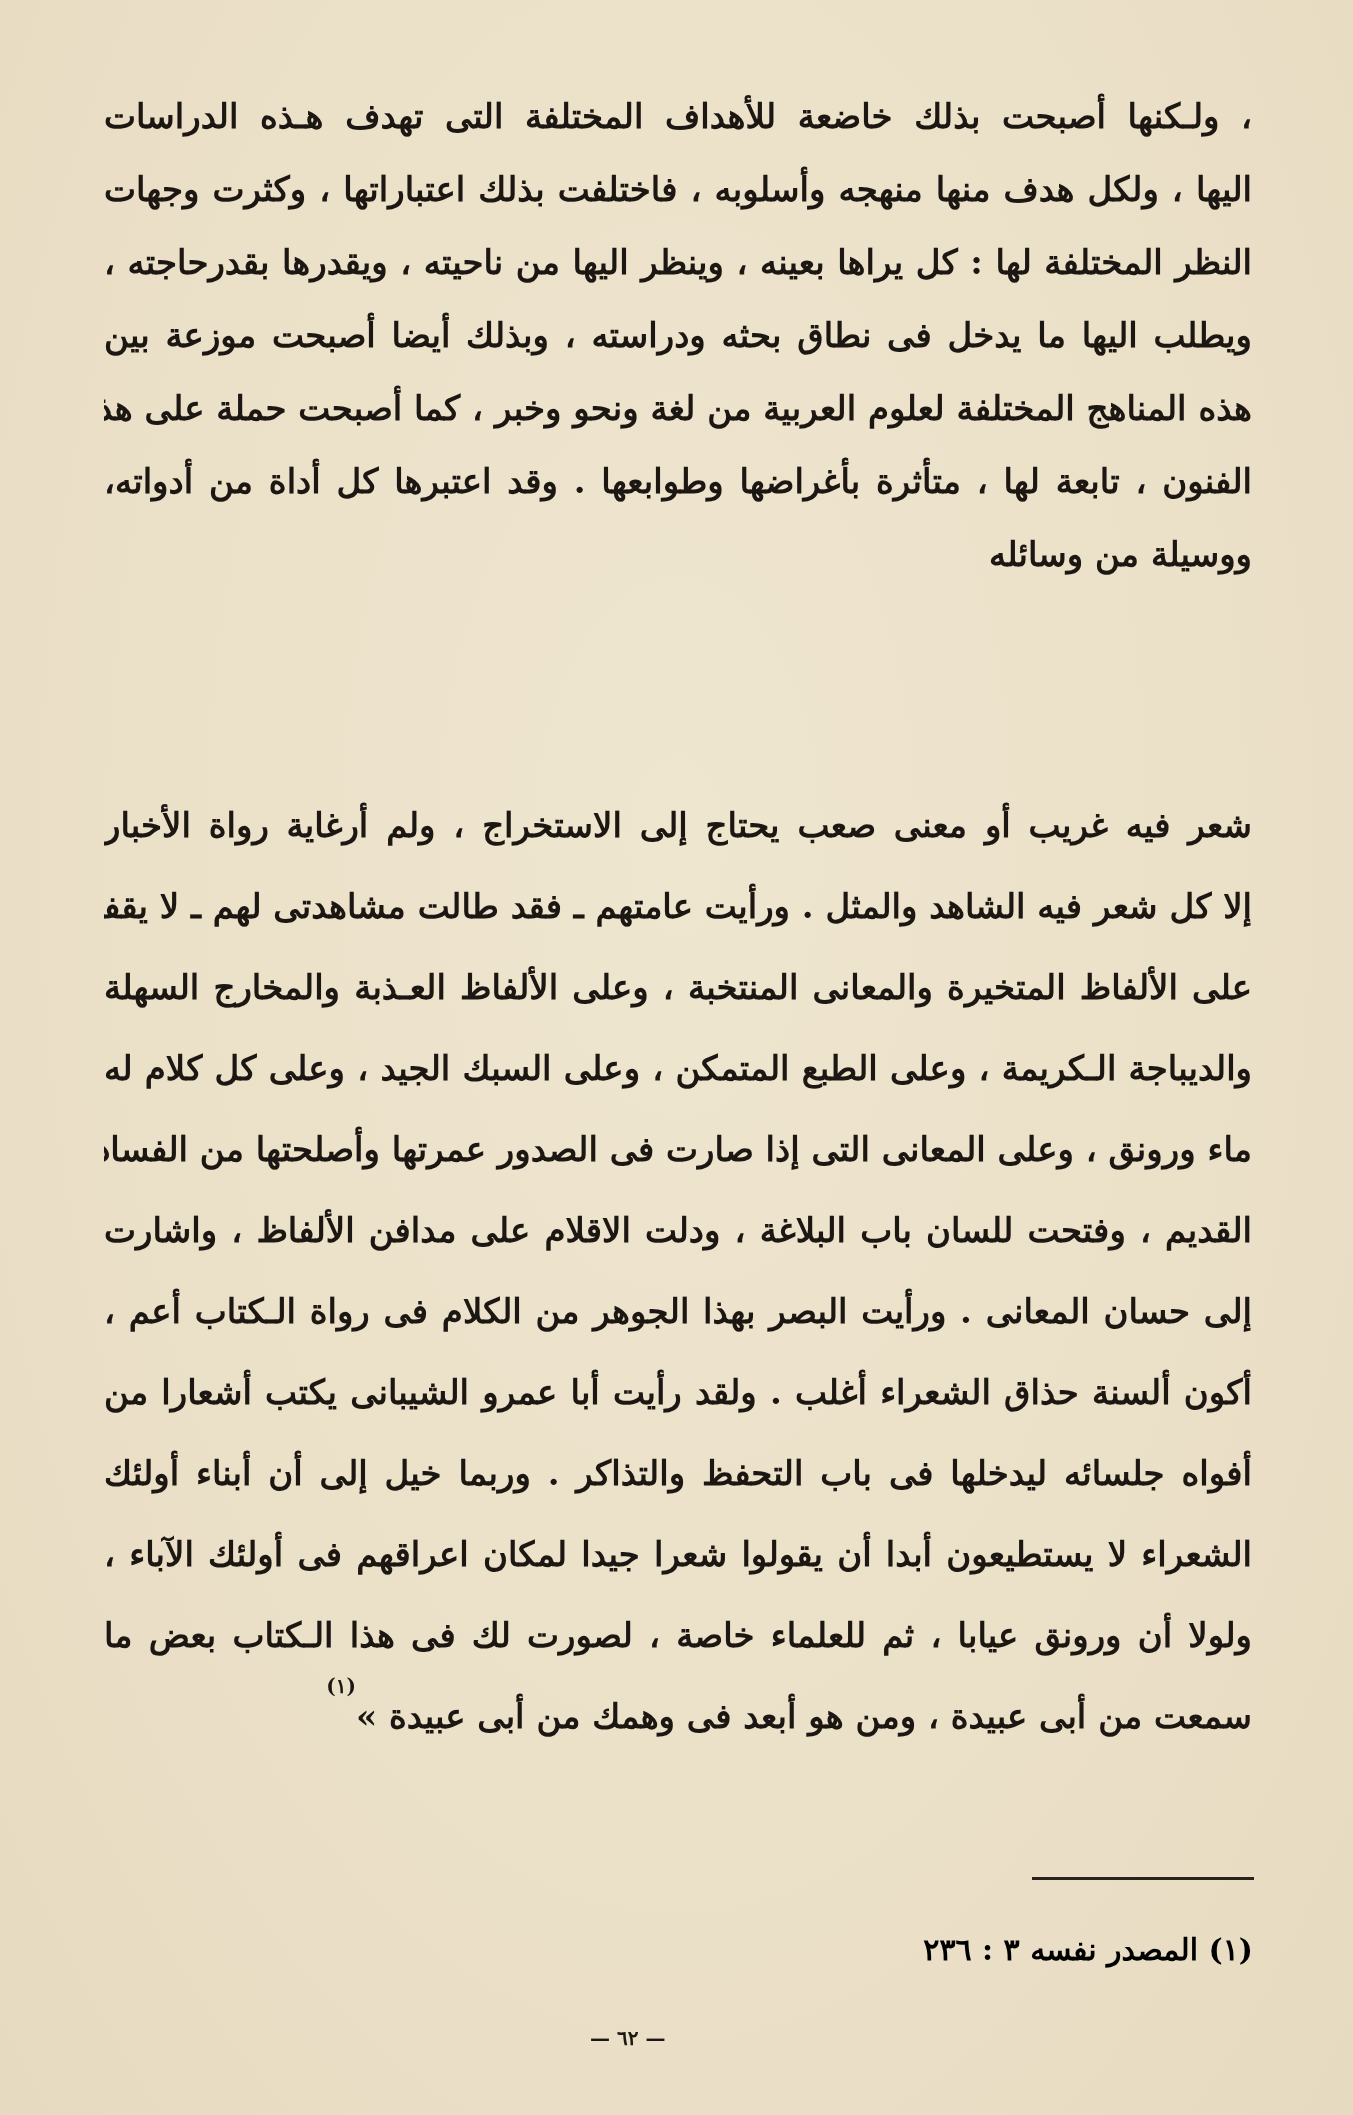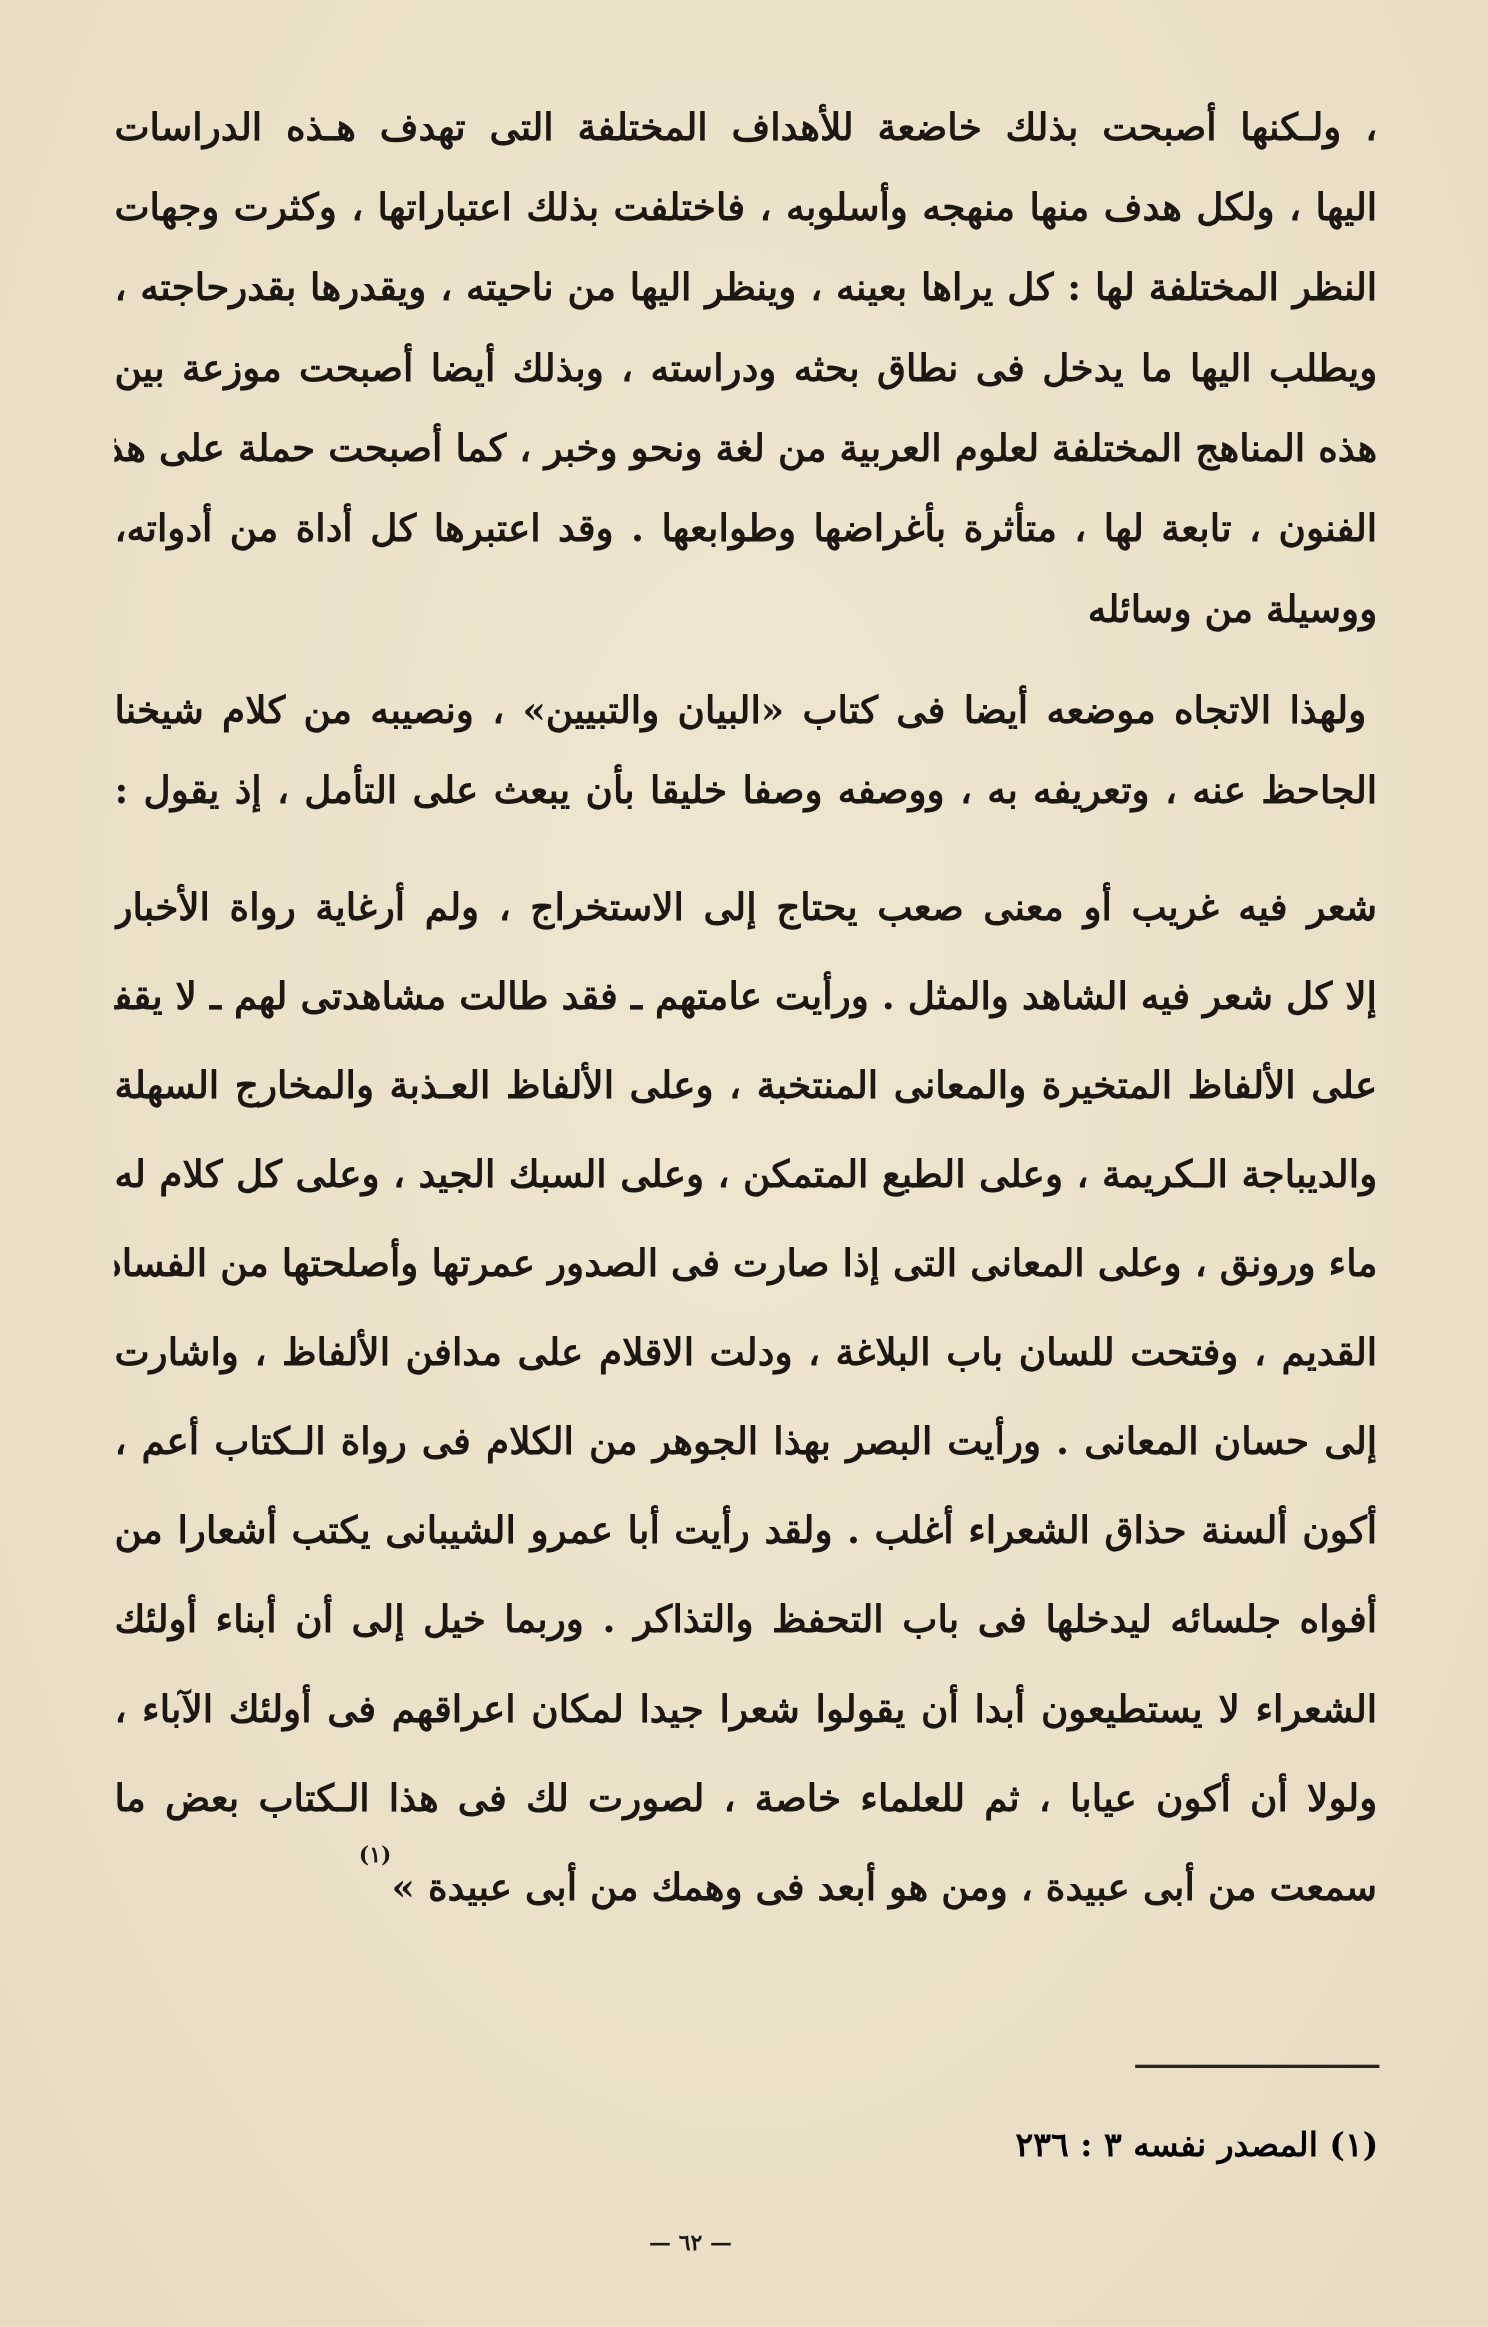--- a/index.html
+++ b/index.html
@@ -87,36 +87,32 @@
   <p class="para" id="p1">
     <span class="line">، ولـكنها أصبحت بذلك خاضعة للأهداف المختلفة التى تهدف هـذه الدراسات</span>
     <span class="line">اليها ، ولكل هدف منها منهجه وأسلوبه ، فاختلفت بذلك اعتباراتها ، وكثرت وجهات</span>
     <span class="line">النظر المختلفة لها : كل يراها بعينه ، وينظر اليها من ناحيته ، ويقدرها بقدرحاجته ،</span>
     <span class="line">ويطلب اليها ما يدخل فى نطاق بحثه ودراسته ، وبذلك أيضا أصبحت موزعة بين</span>
     <span class="line">هذه المناهج المختلفة لعلوم العربية من لغة ونحو وخبر ، كما أصبحت حملة على هذه</span>
     <span class="line">الفنون ، تابعة لها ، متأثرة بأغراضها وطوابعها . وقد اعتبرها كل أداة من أدواته،</span>
     <span class="line last">ووسيلة من وسائله</span>
   </p>
 
-  <p class="para" id="p2">
-    <span class="line indent">ولهذا الاتجاه موضعه أيضا فى كتاب «البيان والتبيين» ، ونصيبه من كلام شيخنا</span>
-    <span class="line">الجاحظ عنه ، وتعريفه به ، ووصفه وصفا خليقا بأن يبعث على التأمل ، إذ يقول :</span>
-  </p>
 
   <p class="para" id="p3">
     <span class="line">شعر فيه غريب أو معنى صعب يحتاج إلى الاستخراج ، ولم أرغاية رواة الأخبار</span>
     <span class="line">إلا كل شعر فيه الشاهد والمثل . ورأيت عامتهم ـ فقد طالت مشاهدتى لهم ـ لا يقفون</span>
     <span class="line">على الألفاظ المتخيرة والمعانى المنتخبة ، وعلى الألفاظ العـذبة والمخارج السهلة</span>
     <span class="line">والديباجة الـكريمة ، وعلى الطبع المتمكن ، وعلى السبك الجيد ، وعلى كل كلام له</span>
     <span class="line">ماء ورونق ، وعلى المعانى التى إذا صارت فى الصدور عمرتها وأصلحتها من الفساد</span>
     <span class="line">القديم ، وفتحت للسان باب البلاغة ، ودلت الاقلام على مدافن الألفاظ ، واشارت</span>
     <span class="line">إلى حسان المعانى . ورأيت البصر بهذا الجوهر من الكلام فى رواة الـكتاب أعم ،</span>
     <span class="line">أكون ألسنة حذاق الشعراء أغلب . ولقد رأيت أبا عمرو الشيبانى يكتب أشعارا من</span>
     <span class="line">أفواه جلسائه ليدخلها فى باب التحفظ والتذاكر . وربما خيل إلى أن أبناء أولئك</span>
     <span class="line">الشعراء لا يستطيعون أبدا أن يقولوا شعرا جيدا لمكان اعراقهم فى أولئك الآباء ،</span>
-    <span class="line">ولولا أن أكون عيابا ، ثم للعلماء خاصة ، لصورت لك فى هذا الـكتاب بعض ما</span>
+    <span class="line">ولولا أن ورونق عيابا ، ثم للعلماء خاصة ، لصورت لك فى هذا الـكتاب بعض ما</span>
     <span class="line last"><span>سمعت من أبى عبيدة ، ومن هو أبعد فى وهمك من أبى عبيدة »</span><sup class="fnref">(١)</sup></span>
   </p>
 </div>
 
 <div class="footnote-rule"></div>
 <div class="footnote">(١) المصدر نفسه ٣ : ٢٣٦</div>
 <div class="page-number">— ٦٢ —</div>
 
 </body></html>

